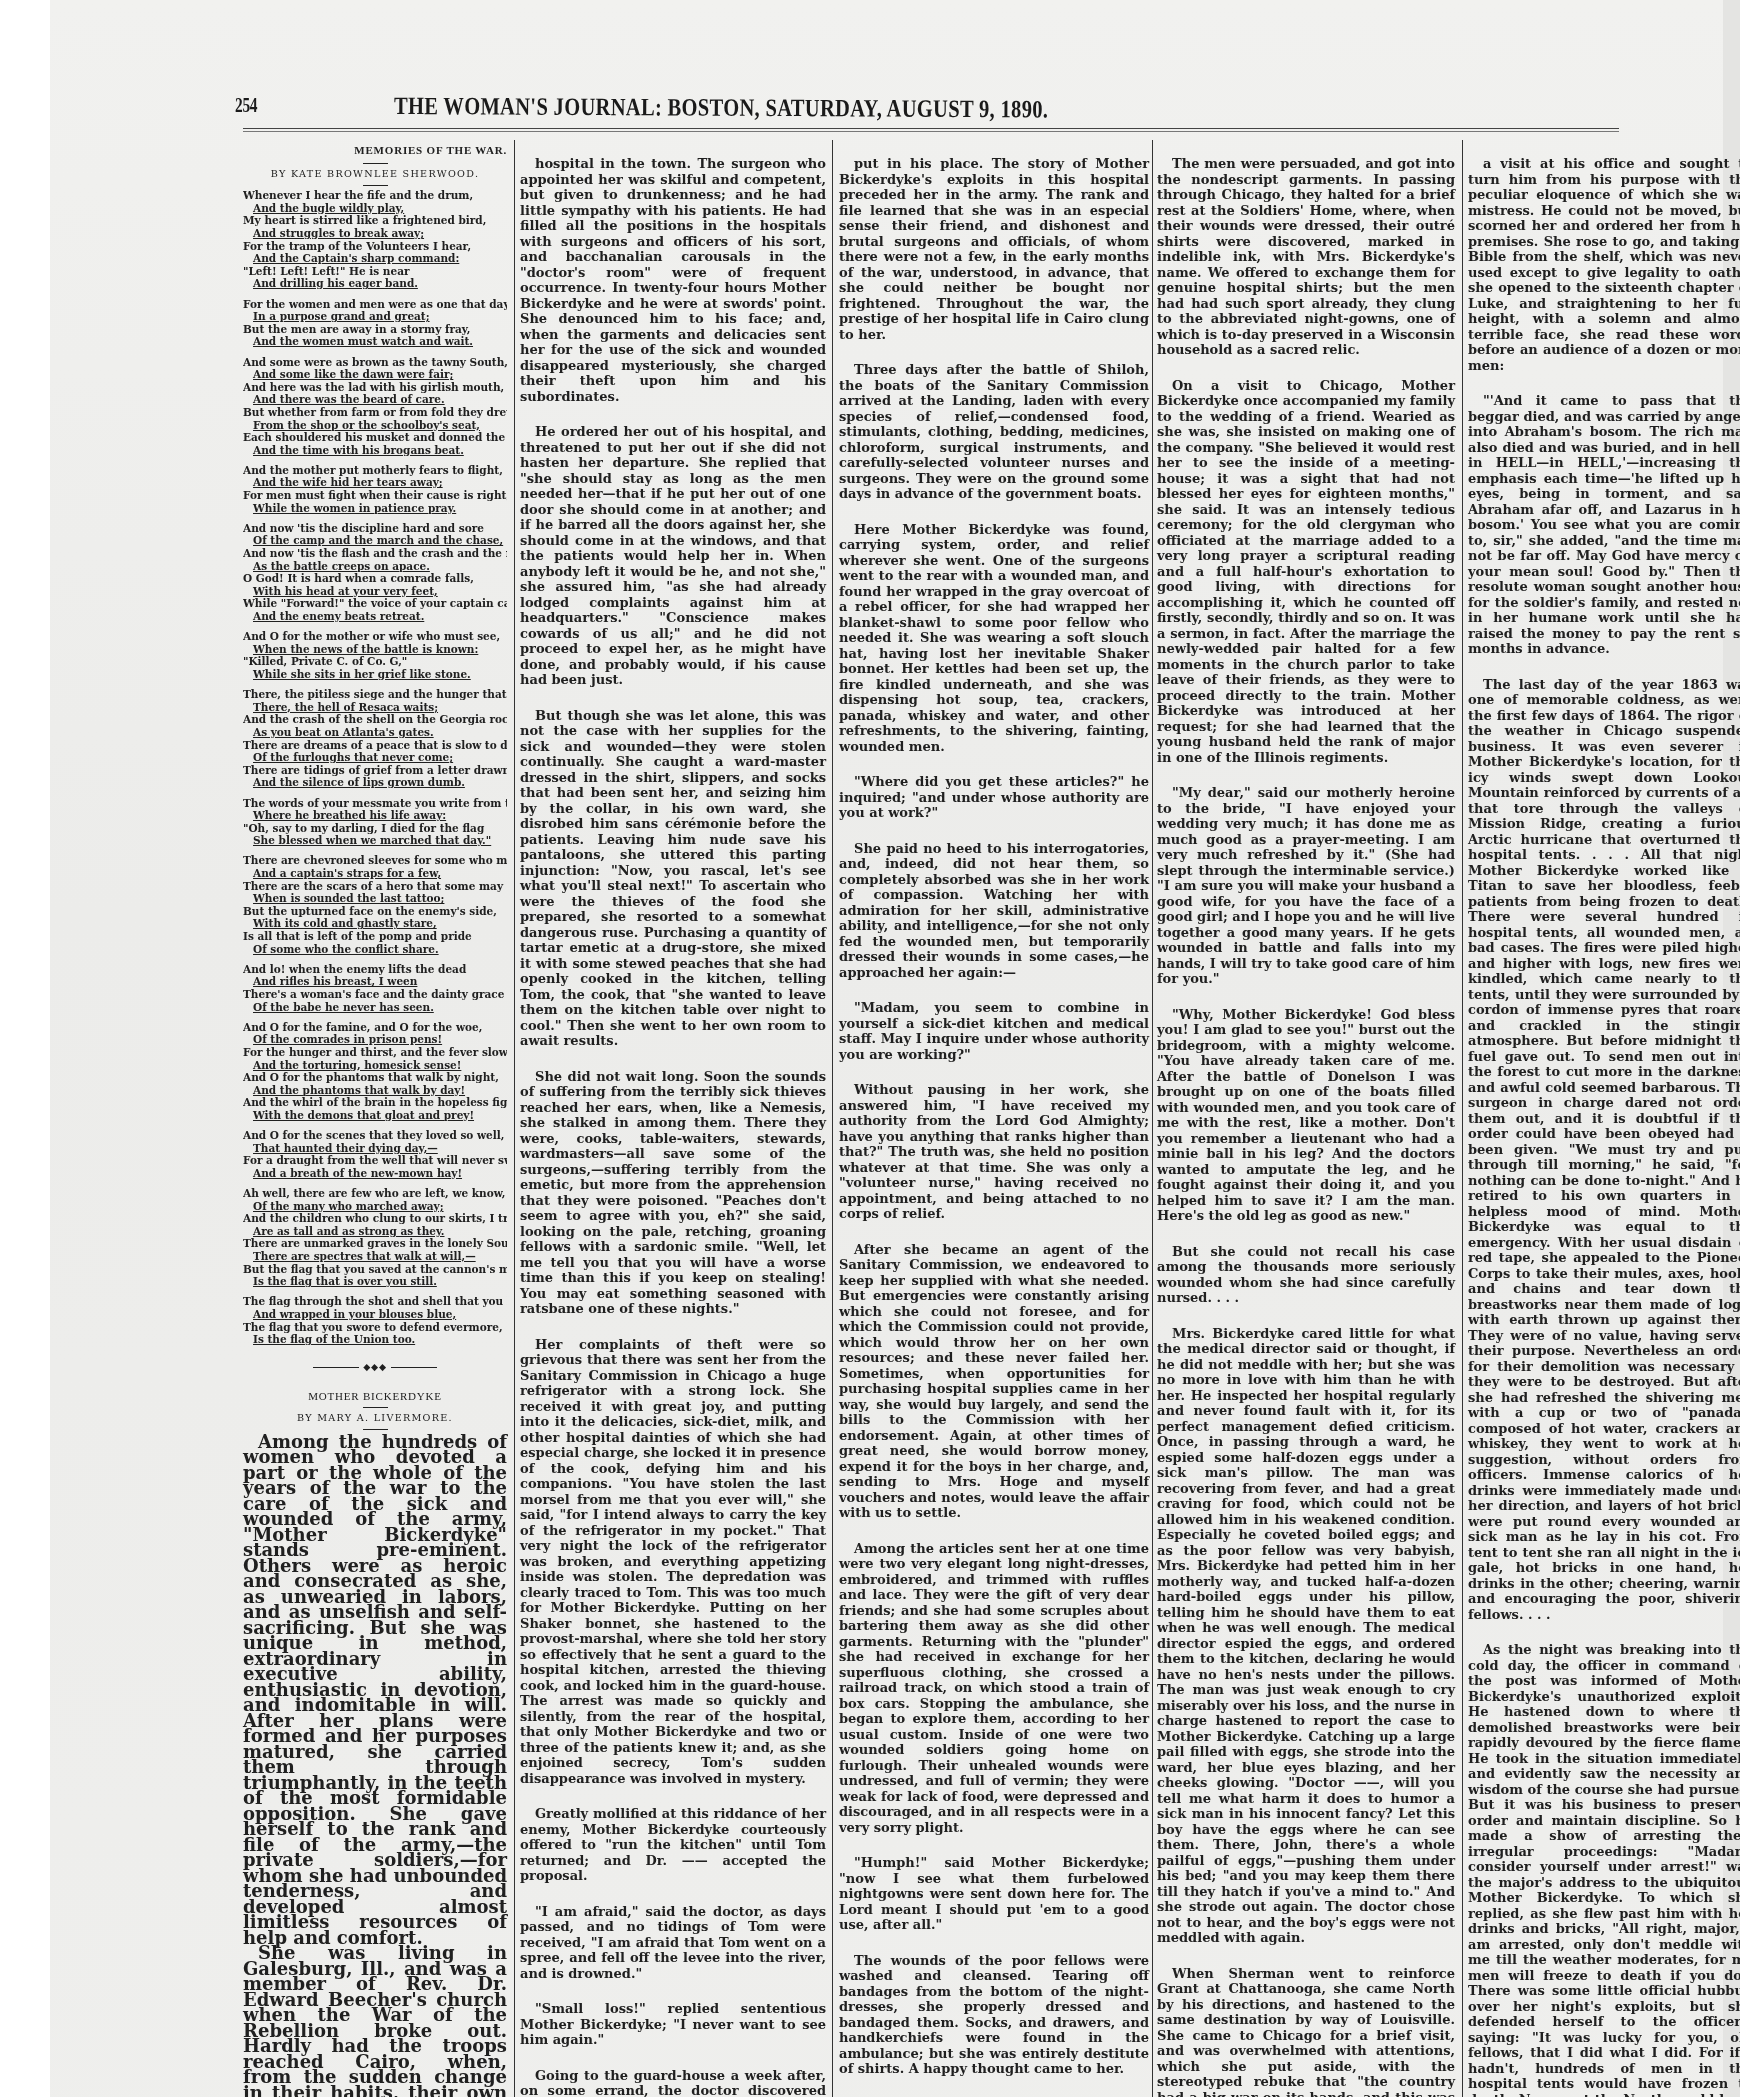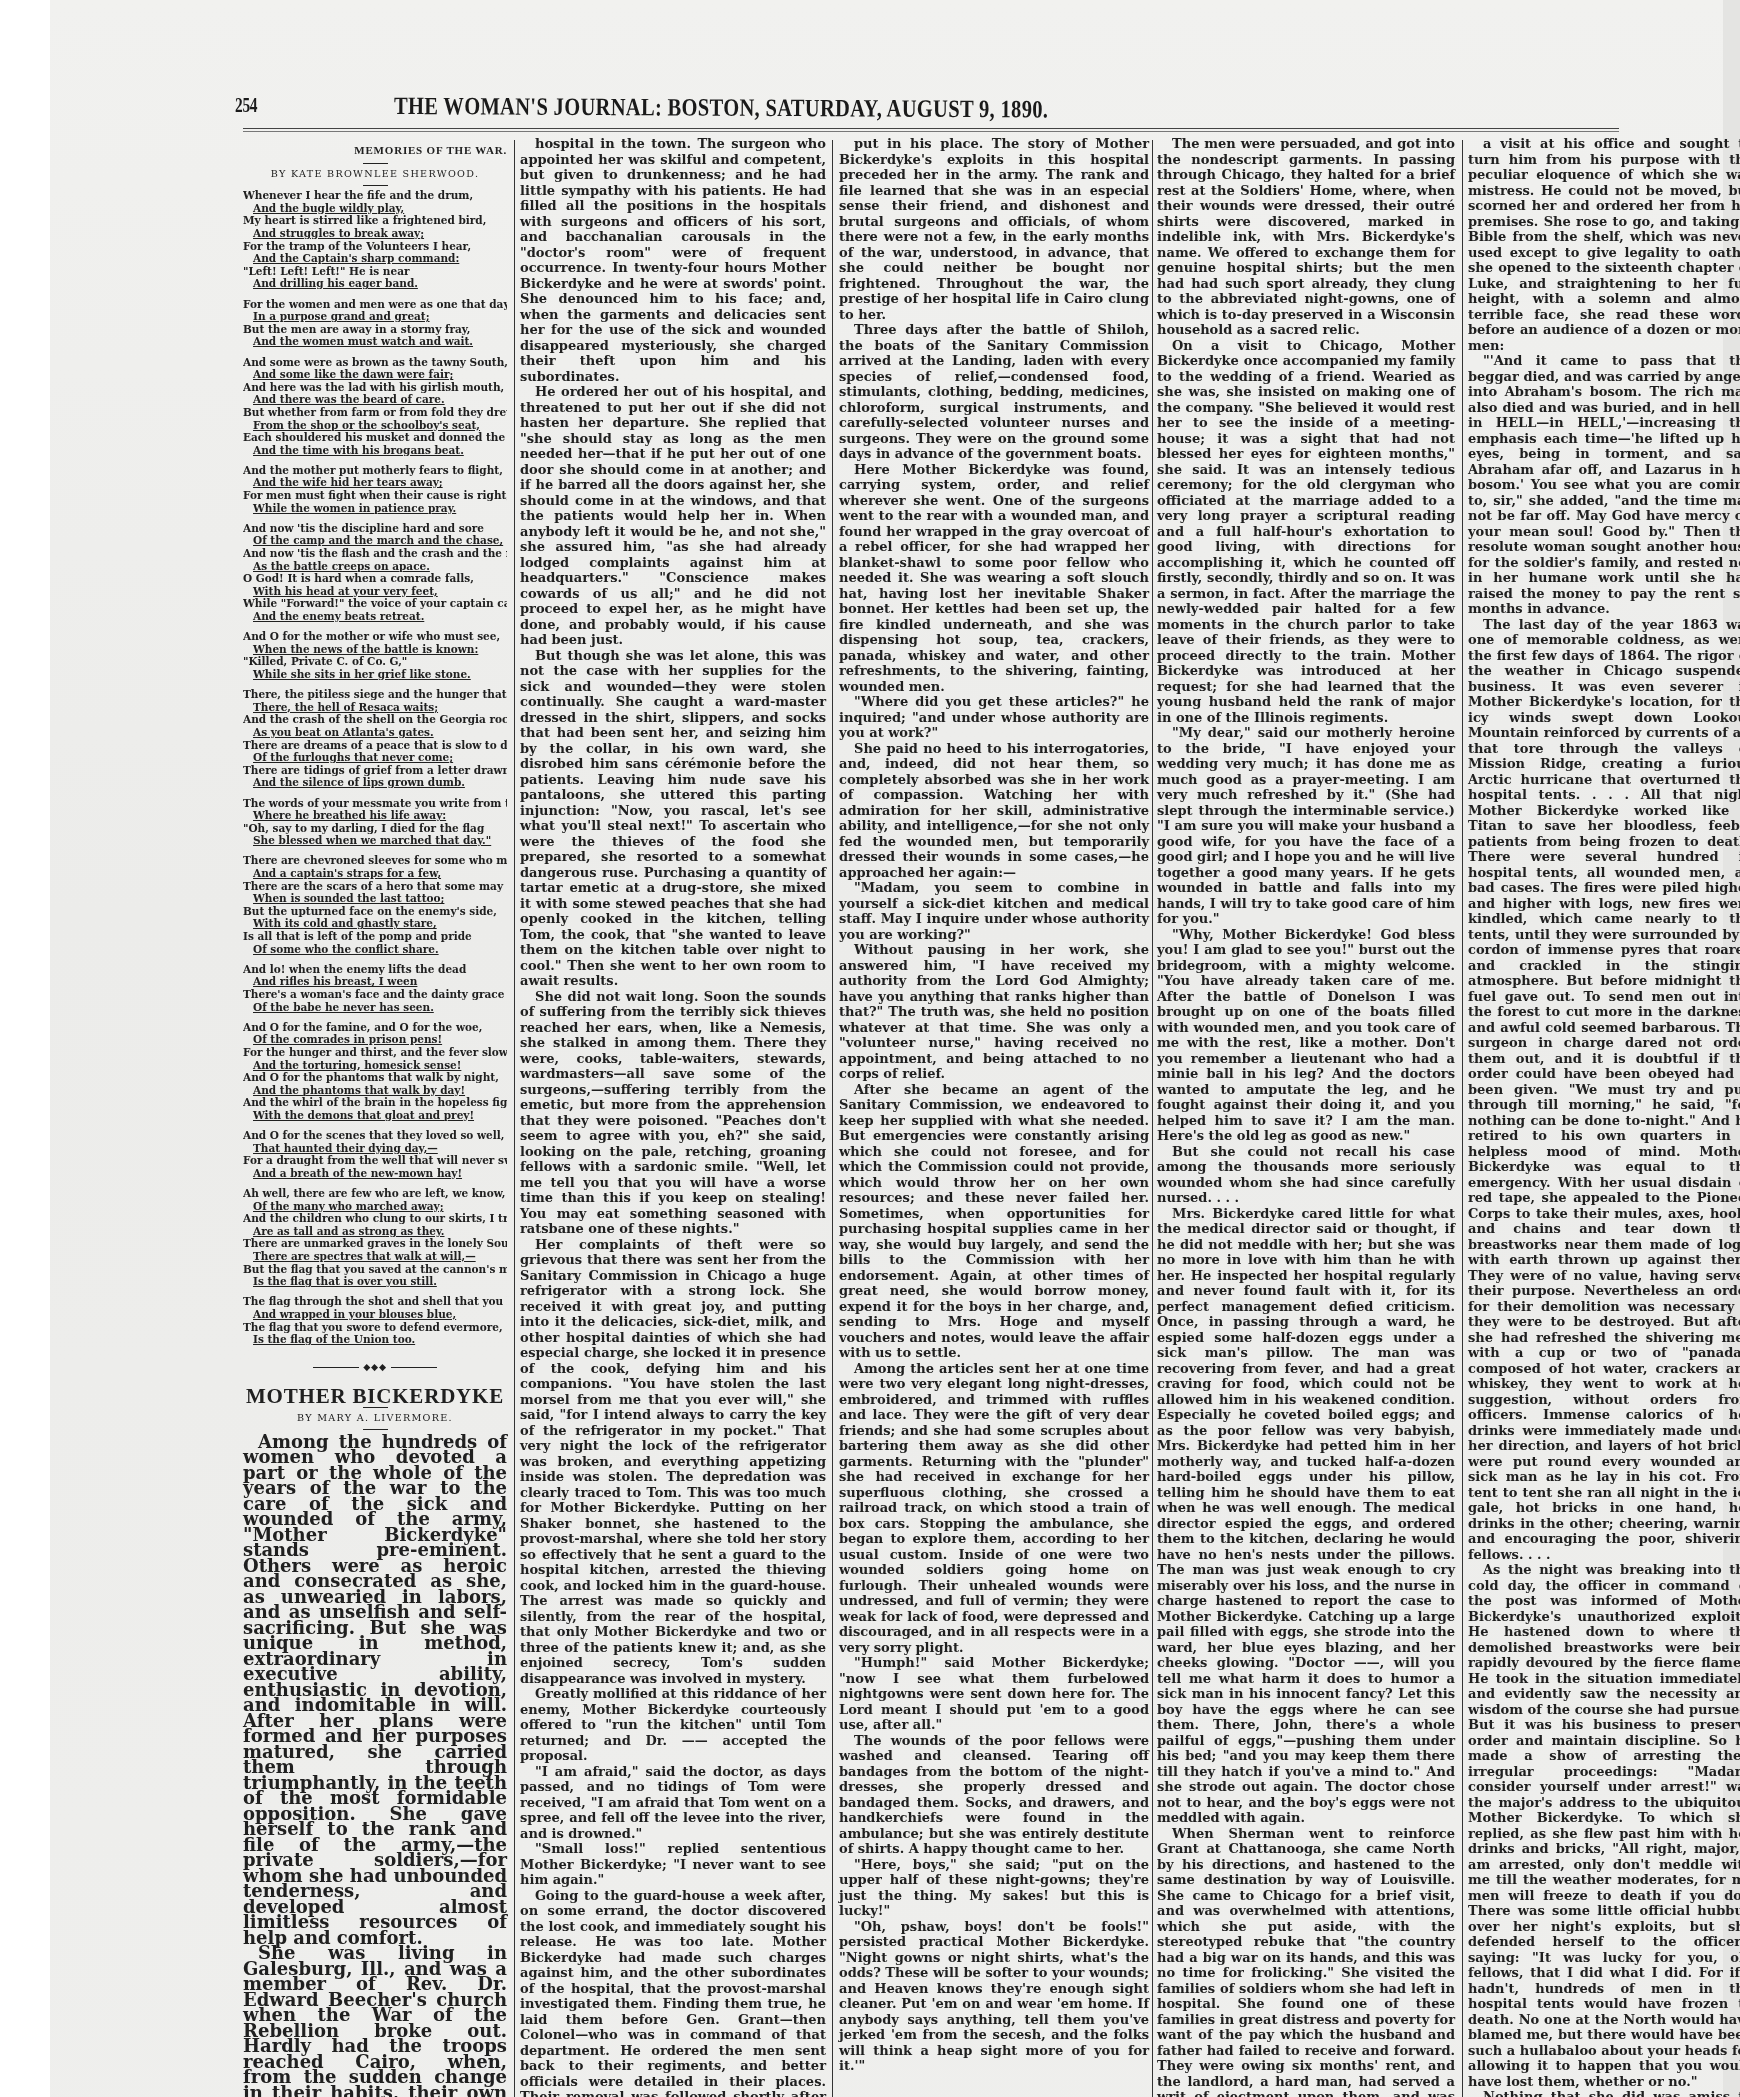--- a/index.html
+++ b/index.html
@@ -48,23 +48,23 @@
   .vrule { position: absolute; top: 4.2px; width: 0; border-left: 0.8px solid #333; height: 2047px; }
 
   .poem-title { text-align: right; font-family: "Liberation Serif", serif; font-weight: bold; font-size: 11px; letter-spacing: 0.8px; margin: 8.4px 0 5.9px; }
   .byline { text-align: center; font-weight: normal; font-size: 9.6px; letter-spacing: 1.3px; margin: 4.2px 0; }
   .short-rule { width: 25px; margin: 3.4px auto; border-top: 1.3px solid #222; }
   .stanza { margin: 0 0 7.6px 0; }
   .stanza .line { display: block; white-space: nowrap; overflow: hidden; }
   .stanza .line.indent { padding-left: 10px; text-decoration: underline; }
   .ornament { text-align: center; margin: 15px 0 17px; font-size: 9.2px; letter-spacing: 0.8px; }
   .ornament span.l { display: inline-block; width: 46px; border-top: 0.8px solid #222; vertical-align: middle; }
-  .article-title { text-align: center; font-family: "Liberation Serif", serif; font-weight: bold; font-size: 21px; letter-spacing: 0.8px; margin: 8.4px 0 4.2px; }
+  .article-title { text-align: center; font-family: "Liberation Serif", serif; font-weight: normal; font-size: 11px; letter-spacing: 0.8px; margin: 8.4px 0 4.2px; }
   .col.c1 p { font-size: 18px; line-height: 15.5px; }
-  .col.c5 p, .col.c4 p, .col.c3 p, .col.c2 p { hyphens: auto; }
+  .col.c5 p, .col.c4 p, .col.c3 p, .col.c2 p { hyphens: auto; margin-top: 20px; }
 </style>
 </head>
 <body>
 
 <div class="left-margin"></div>
 <div class="paper"></div>
 <div class="right-strip"></div>
 
 <div class="masthead">
   <div class="page-number">254</div>

